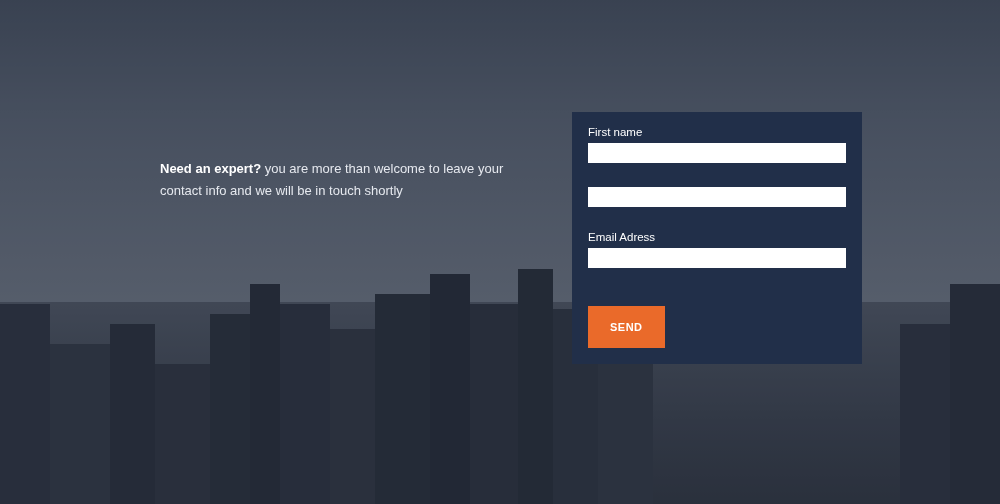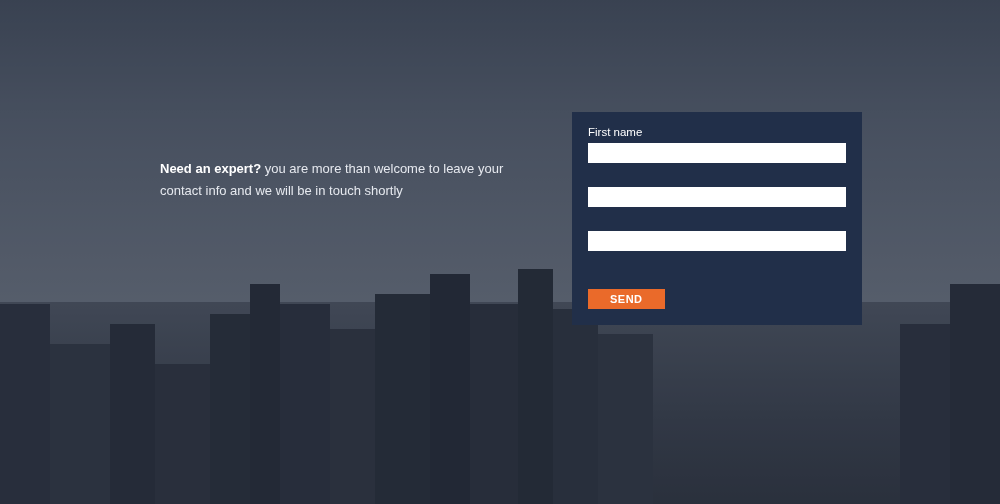--- a/index.html
+++ b/index.html
@@ -130,21 +130,21 @@
       outline: none;
       display: block;
     }
     .send-button {
       background: #ea6a2a;
       color: #ffffff;
       border: none;
       font-size: 11px;
       font-weight: 700;
       letter-spacing: 0.5px;
-      padding: 4px 22px;
+      padding: 15px 22px;
       margin-top: 14px;
       cursor: pointer;
     }
   </style>
 </head>
 <body>
 
 <div class="background">
   <div class="sky"></div>
   <div class="ground"></div>
@@ -176,17 +176,18 @@
 
   <div class="form-panel">
     <div class="field">
       <label class="field-label">First name</label>
       <input type="text" class="text-input" value="" style="">
     </div>
     <div class="field">
       <input type="text" class="text-input" value="" style="">
     </div>
     <div class="field">
+      <label class="field-label">Email Adress</label>
       <input type="text" class="text-input" value="" style="">
     </div>
     <button class="send-button">SEND</button>
   </div>
 </div>
 
 </body></html>

